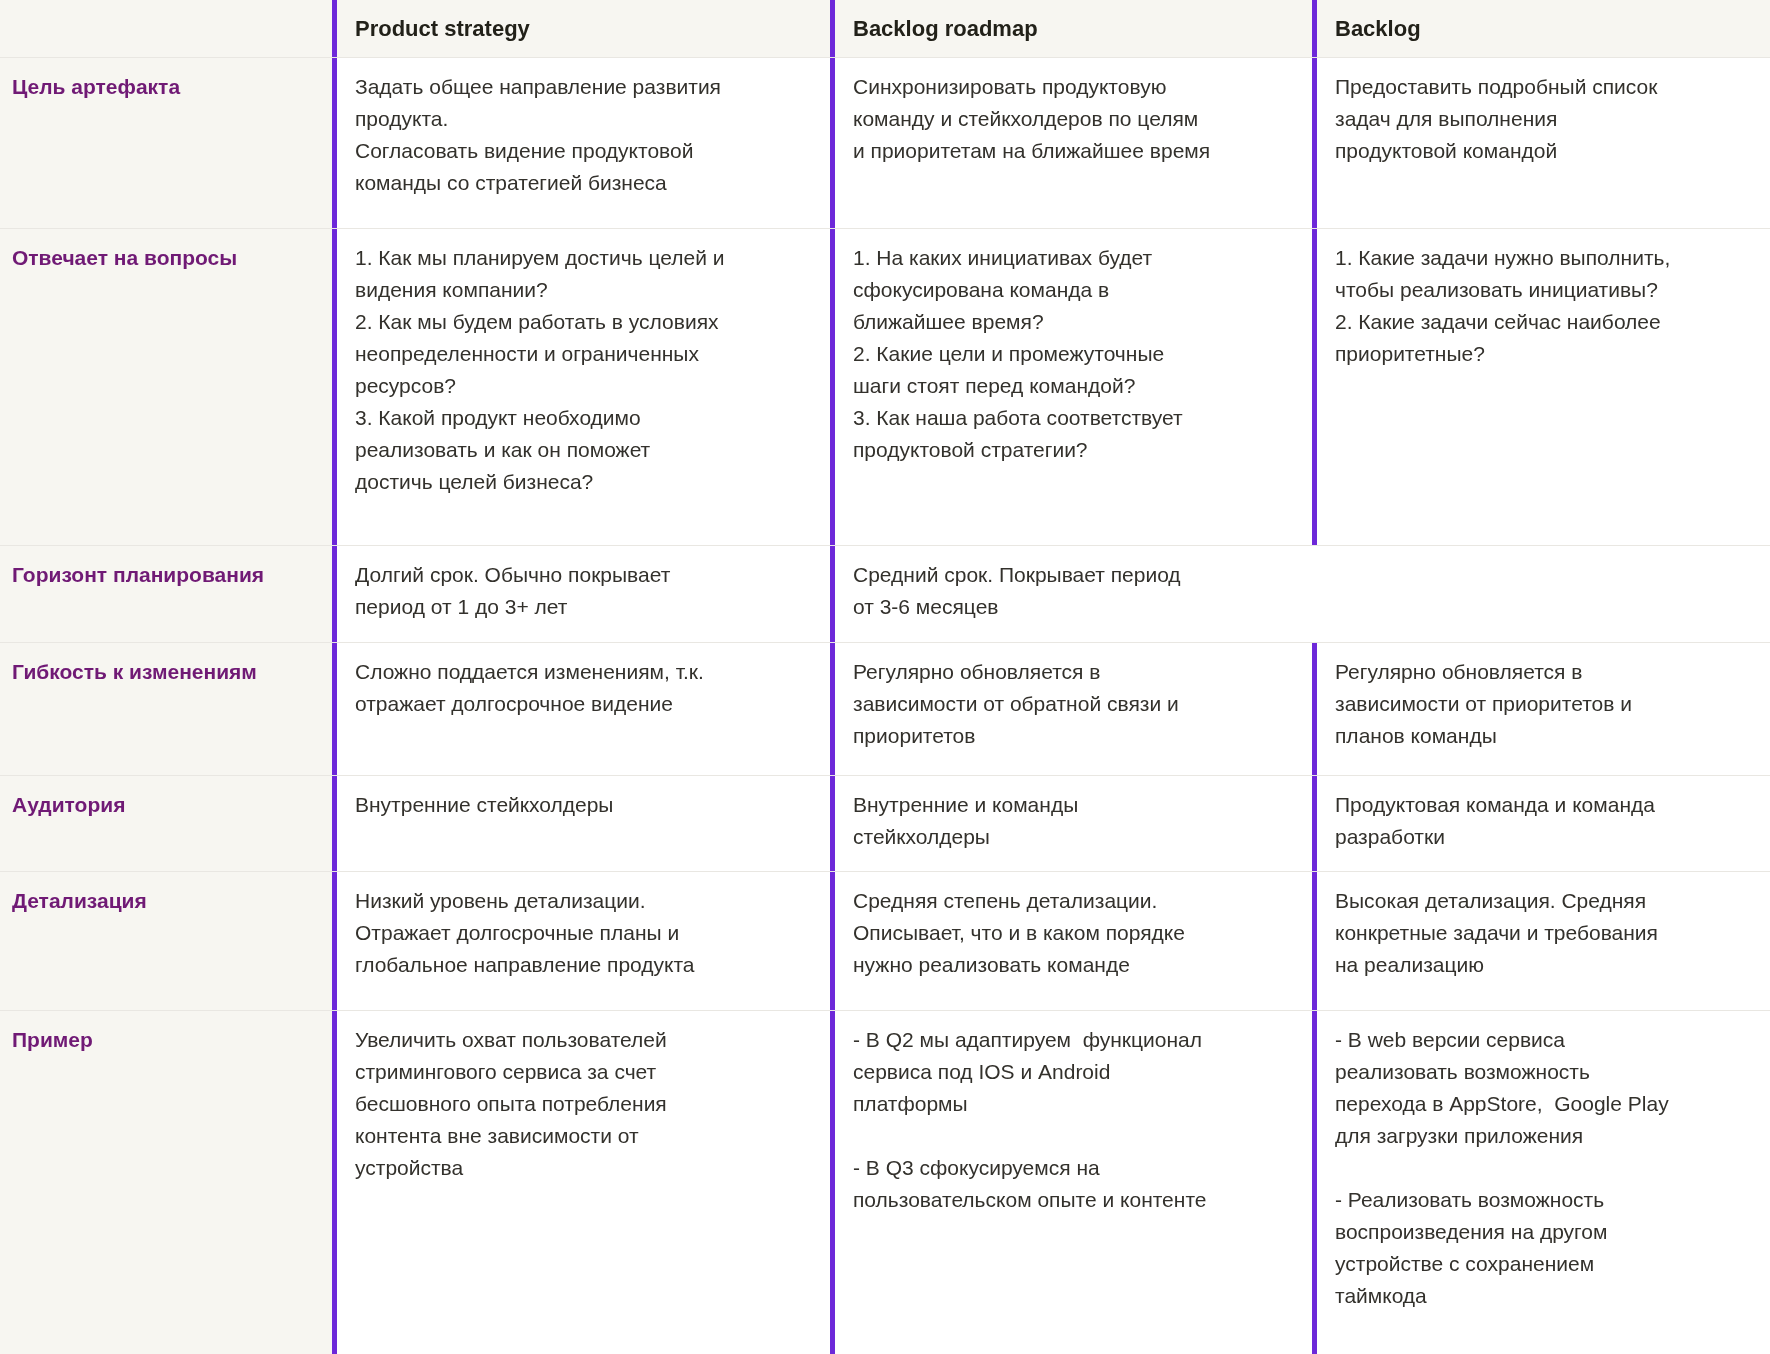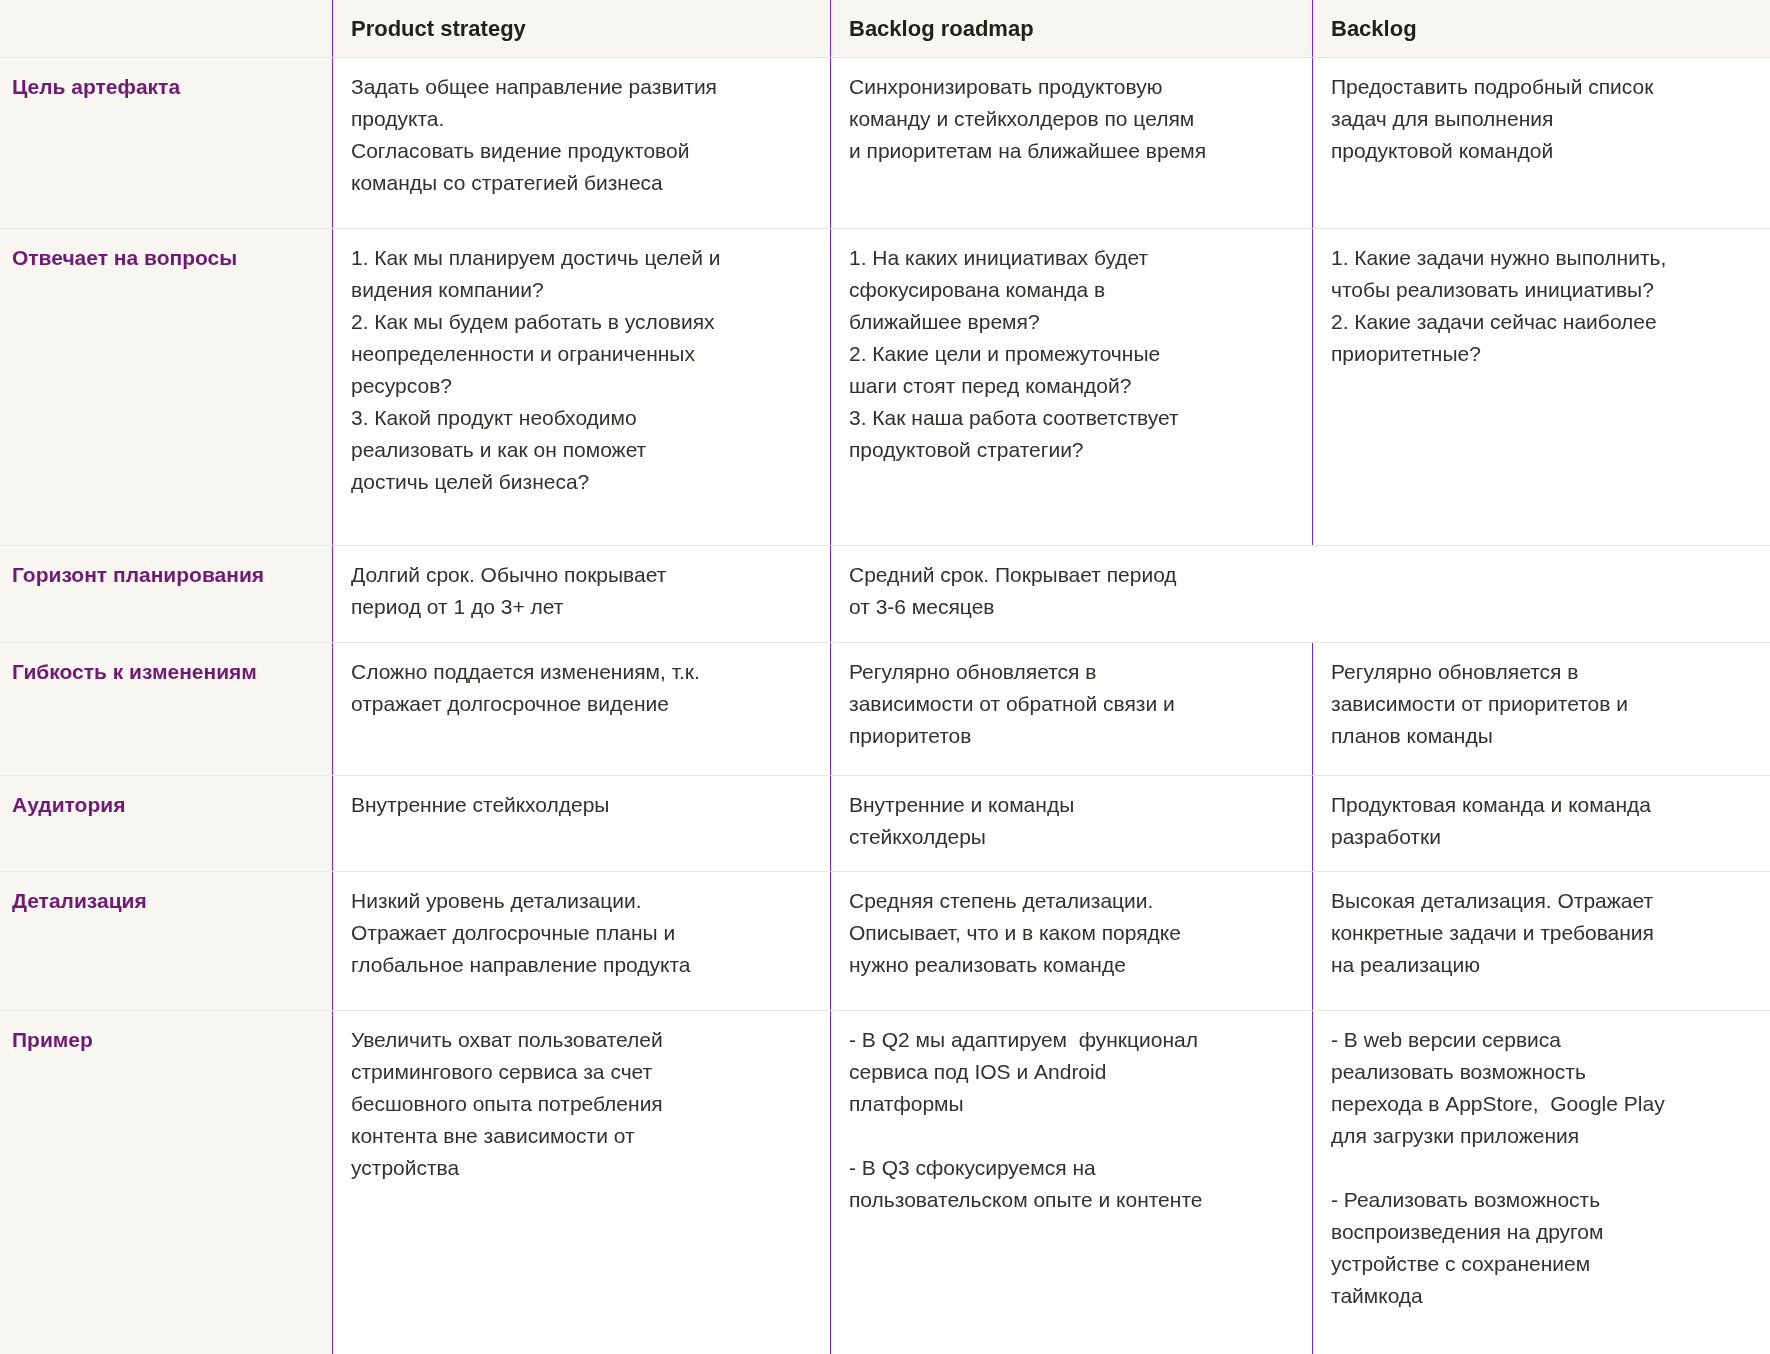--- a/index.html
+++ b/index.html
@@ -19,21 +19,21 @@
     grid-template-columns: 332px 498px 482px 458px;
   }
   .row + .row { border-top: 1px solid #e9e7e2; }
   .cell {
     padding: 13px 26px 16px 18px;
     font-size: 21px;
     line-height: 32px;
     white-space: pre-wrap;
     background: #ffffff;
   }
-  .cell + .cell { border-left: 1px solid #6d28d9; }
+  .cell + .cell { border-left: 5px solid #6d28d9; }
   .label-cell {
     background: #f7f6f1;
     font-weight: 700;
     color: #701a75;
     padding-left: 12px;
     padding-right: 8px;
   }
   .header-row .cell {
     background: #f7f6f1;
     font-weight: 700;
@@ -134,21 +134,21 @@
   </div>
 
   <div class="row r6">
     <div class="cell label-cell">Детализация</div>
     <div class="cell">Низкий уровень детализации.
 Отражает долгосрочные планы и
 глобальное направление продукта</div>
     <div class="cell">Средняя степень детализации.
 Описывает, что и в каком порядке
 нужно реализовать команде</div>
-    <div class="cell">Высокая детализация. Отражает
+    <div class="cell">Высокая детализация. Средняя
 конкретные задачи и требования
 на реализацию</div>
   </div>
 
   <div class="row r7">
     <div class="cell label-cell">Пример</div>
     <div class="cell">Увеличить охват пользователей
 стримингового сервиса за счет
 бесшовного опыта потребления
 контента вне зависимости от

